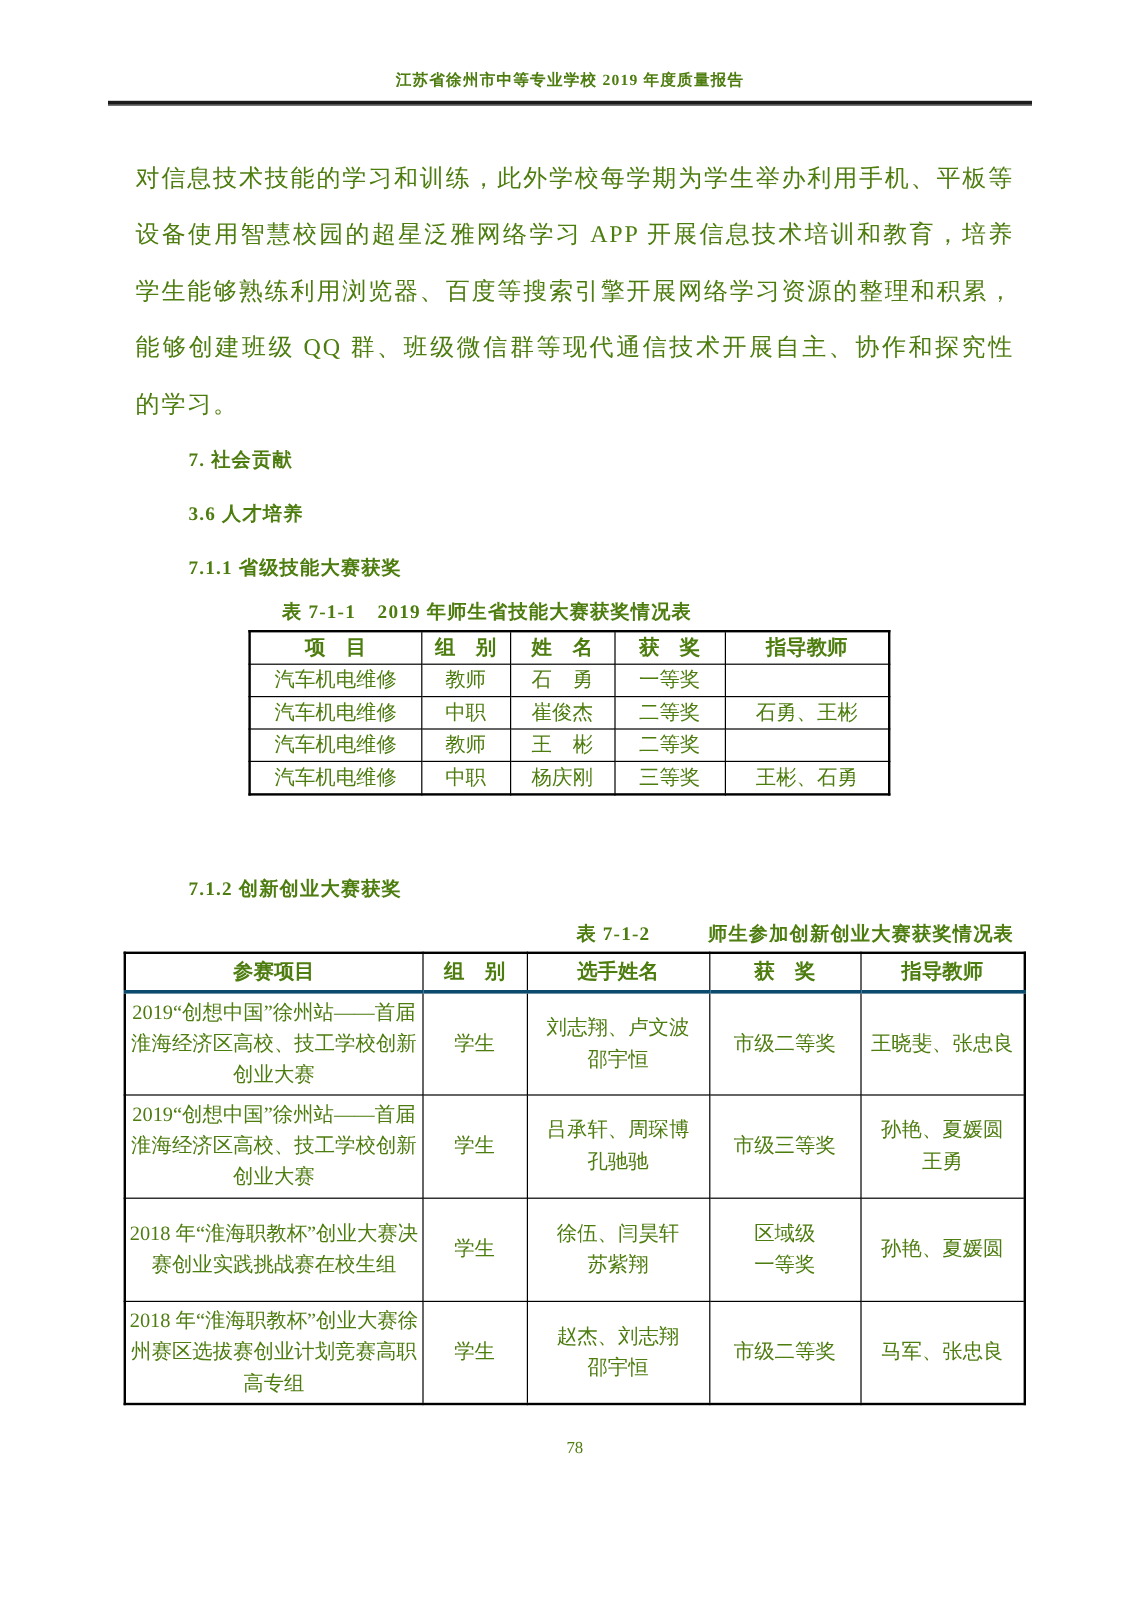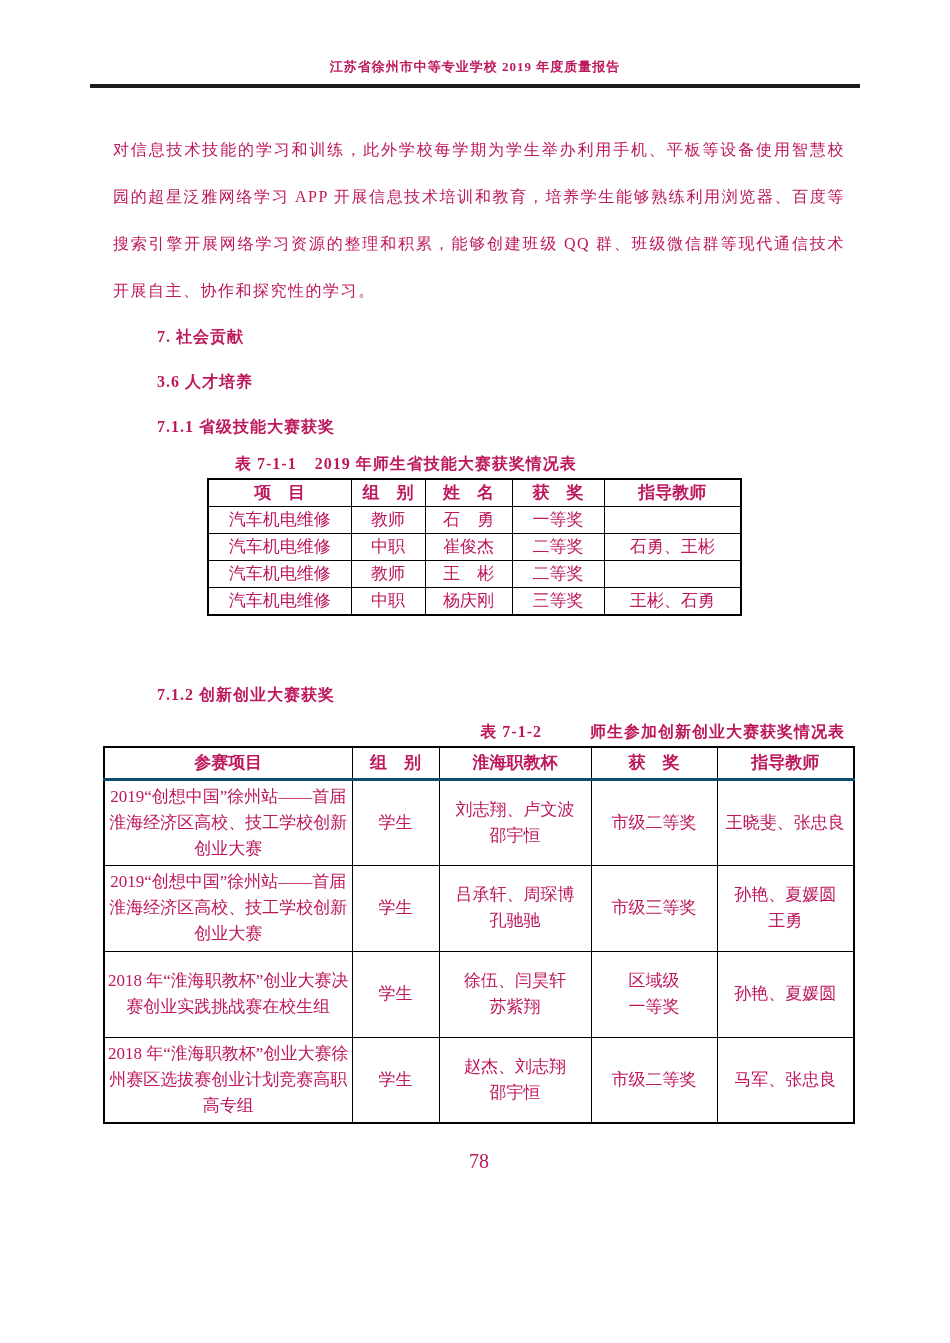--- a/index.html
+++ b/index.html
@@ -3,42 +3,42 @@
 <meta charset="utf-8">
 <style>
   * { margin: 0; padding: 0; box-sizing: border-box; }
   html, body { background: #888; }
   .page {
     position: relative;
     width: 950px;
     height: 1343px;
     margin: 0 auto;
     background: #ffffff;
-    color: #be185d;
+    color: #4d7c0f;
     font-family: "Liberation Serif", "DejaVu Serif", serif;
     overflow: hidden;
   }
   .doc-header {
     padding-top: 58px;
     text-align: center;
     font-size: 13px;
     font-weight: bold;
     line-height: 18px;
     letter-spacing: 1px;
   }
   .header-rule {
     margin: 8px 90px 0 90px;
     height: 2px;
     border-top: 3px solid #1c1c1c;
     border-bottom: 1px solid #1c1c1c;
   }
   .content { margin: 0 105px 0 113px; }
   .para {
     margin-top: 38px;
-    font-size: 16px;
+    font-size: 20px;
     line-height: 47px;
     letter-spacing: 1.5px;
     text-align: justify;
   }
   .heading {
     font-size: 16px;
     font-weight: bold;
     line-height: 45px;
     letter-spacing: 1px;
     margin-left: 44px;
@@ -72,21 +72,21 @@
   th { font-weight: bold; }
   .t1 { margin-left: 94px; width: 533px; }
   .t1 th { height: 27px; }
   .t1 td { height: 26px; }
   .t2 { margin-left: -10px; width: 750px; }
   .t2 thead th { height: 32px; border-bottom: 3px solid #0c4a6e; }
   .t2 tbody tr { height: 86px; }
   .page-number {
     margin-top: 28px;
     text-align: center;
-    font-size: 20px;
+    font-size: 14px;
     line-height: 18px;
   }
 </style>
 </head>
 <body>
 
 <div class="page">
 
   <div class="doc-header">江苏省徐州市中等专业学校 2019 年度质量报告</div>
   <div class="header-rule"></div>
@@ -163,21 +163,21 @@
         <col style="width:248px">
           <col style="width:87px">
           <col style="width:152px">
           <col style="width:126px">
           <col style="width:137px">
       </colgroup>
       <thead>
         <tr>
           <th>参赛项目</th>
           <th>组　别</th>
-          <th>淮海职教杯</th>
+          <th>选手姓名</th>
           <th>获　奖</th>
           <th>指导教师</th>
         </tr>
       </thead>
       <tbody>
         <tr>
           <td>2019“创想中国”徐州站——首届淮海经济区高校、技工学校创新创业大赛</td>
           <td>学生</td>
           <td>刘志翔、卢文波
 邵宇恒</td>

